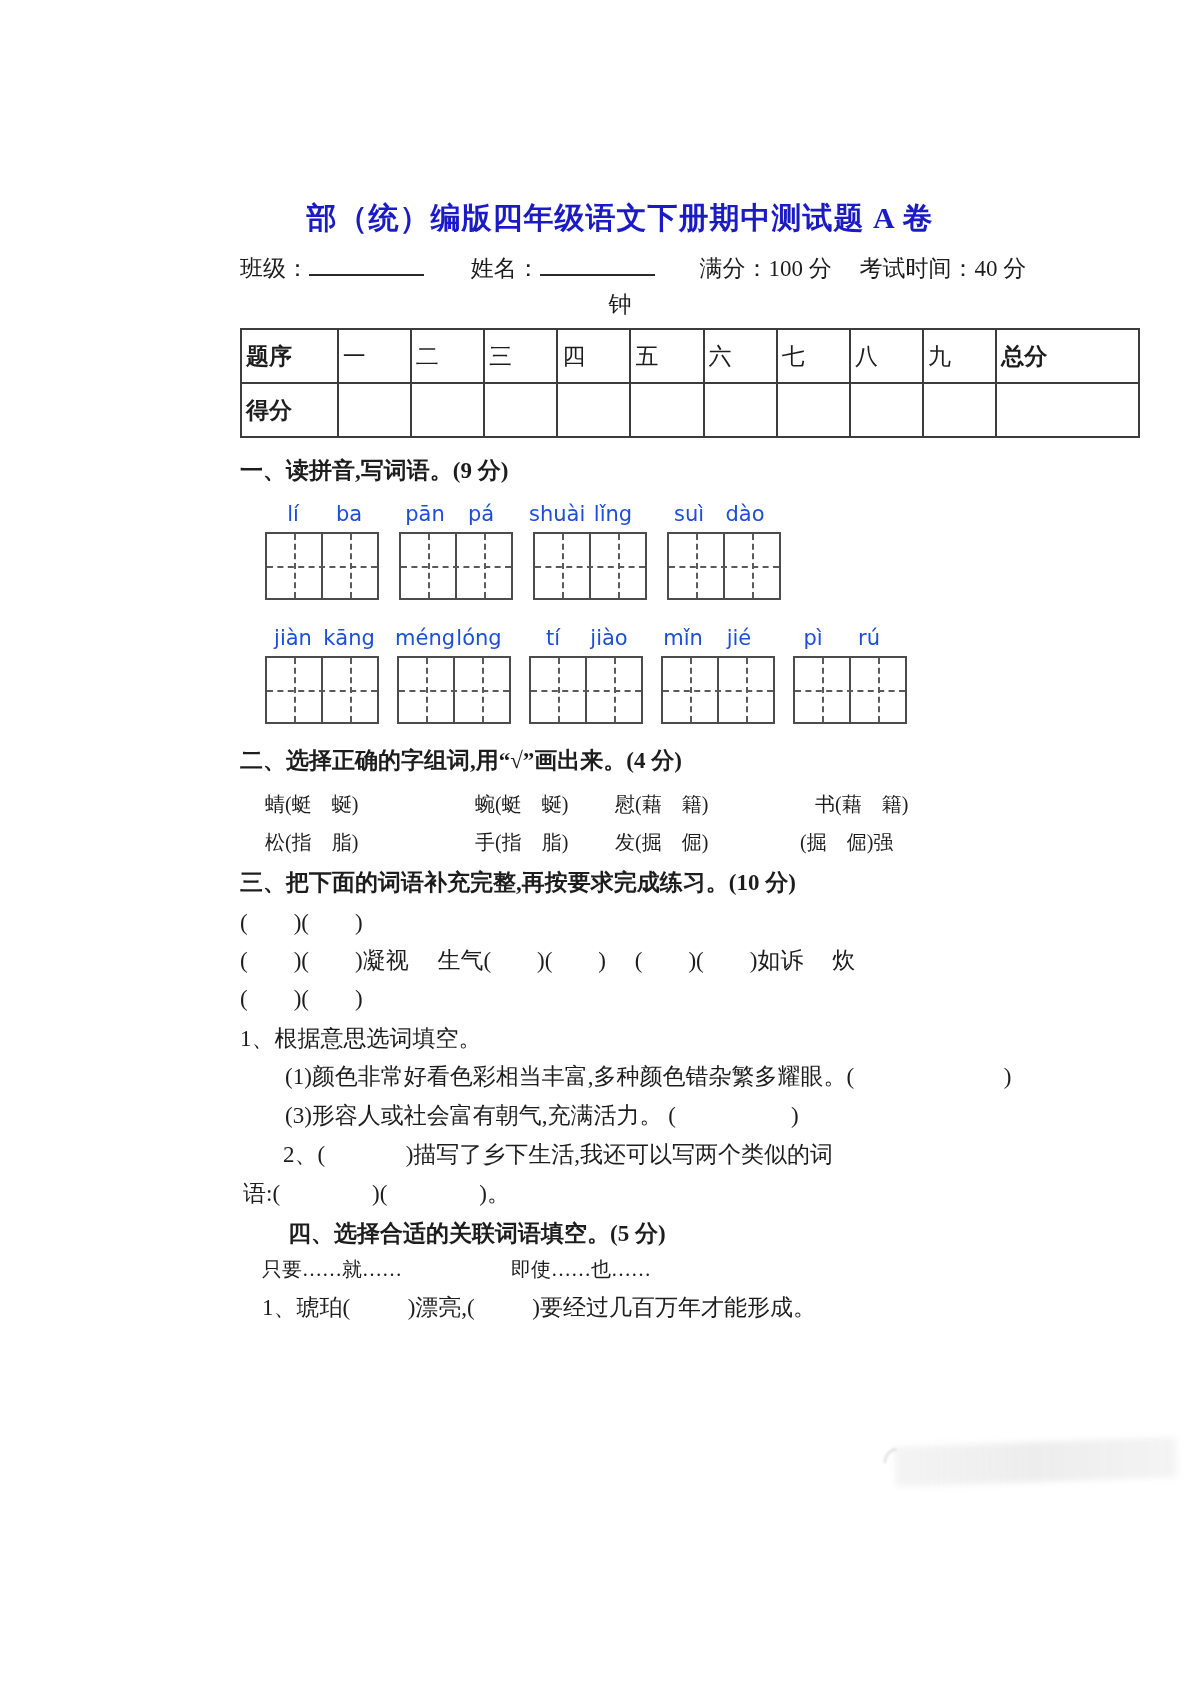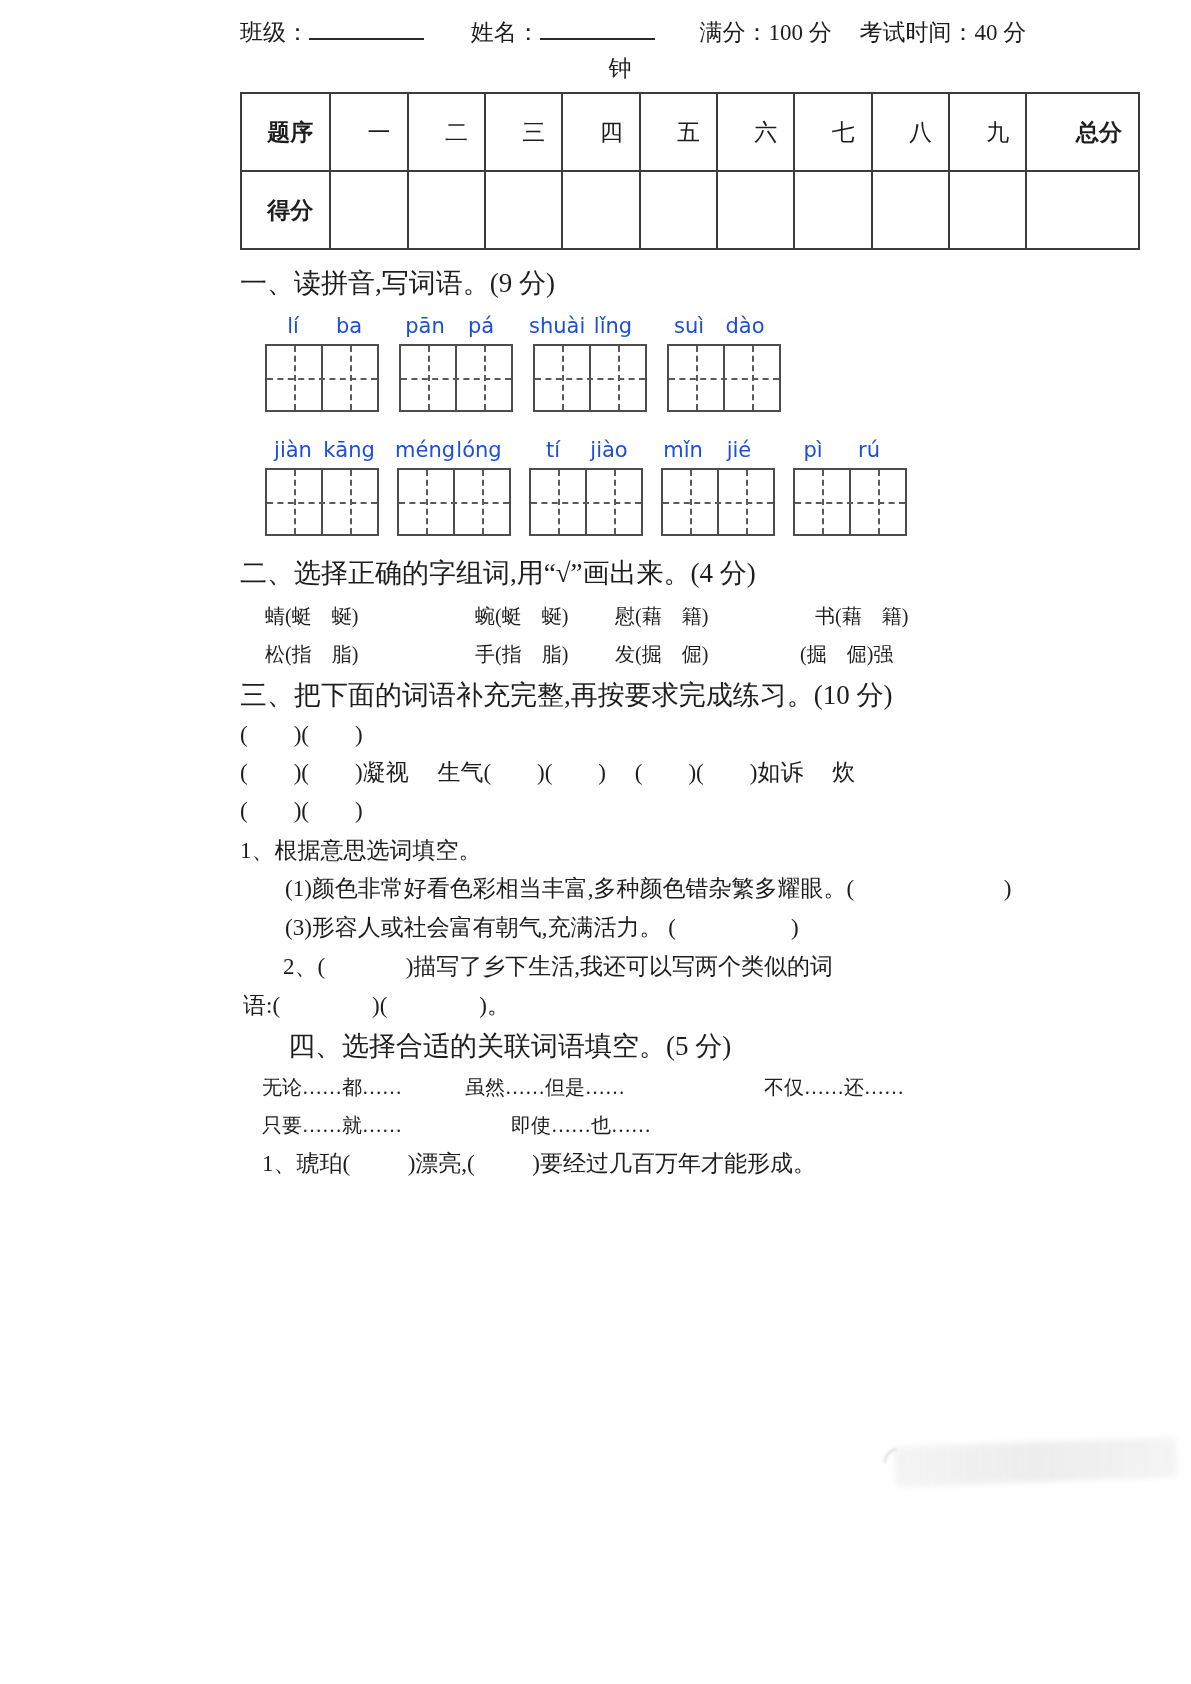--- a/index.html
+++ b/index.html
@@ -23,27 +23,27 @@
     display:inline-block; width:115px; border-bottom:2px solid #2a2a2a;
     height:22px; vertical-align:baseline;
   }
   .wrapchar { width:760px; text-align:center; font-size:23px; margin-top:6px; line-height:30px; }
 
   table.score {
     margin-top:8px; border-collapse:collapse; table-layout:fixed;
     font-size:23px;
   }
   table.score td, table.score th {
-    border:2px solid #3c3c3c; height:44px; text-align:right; vertical-align:middle;
-    font-weight:400; padding:16px;
+    border:2px solid #3c3c3c; height:44px; text-align:left; vertical-align:middle;
+    font-weight:400; padding:4px;
   }
   table.score .bold { font-weight:700; }
   .c-xu { width:88px; } .c-n { width:64px; } .c-zong { width:135px; }
 
-  .h { font-weight:400; font-size:27px; line-height:34px; margin-top:0; }
+  .h { font-weight:700; font-size:23px; line-height:34px; margin-top:0; }
   .line { font-size:23px; line-height:30px; }
 
   
   .pyrow { display:flex; margin-left:25px; font-family:"DejaVu Sans", sans-serif; font-size:21px; color:#1d4ed8; }
   .pygroup { display:flex; width:112px; flex:none; }
   .pygroup span { display:block; width:56px; text-align:center; }
   .gap20 > * { margin-right:20px; } .gap18 > * { margin-right:18px; }
 
   
   .gridrow { display:flex; margin-left:25px; margin-top:6px; }
@@ -72,20 +72,21 @@
     border:2px solid rgba(210,210,210,0.8); border-color:rgba(210,210,210,0.8) transparent transparent transparent;
     border-radius:50%; transform:rotate(-50deg); filter:blur(1px);
   }
 </style>
 </head>
 <body>
 
 <div class="page">
   <div class="content">
 
+    <h1 class="title">部（统）编版四年级语文下册期中测试题 A 卷</h1>
 
     <div class="info-row">
       <span class="lbl" style="">班级：</span><span class="blank"></span>
       <span class="lbl" style="margin-left:41px">姓名：</span><span class="blank"></span>
       <span class="lbl" style="margin-left:39px">满分：100 分</span>
       <span class="lbl" style="margin-left:22px">考试时间：40 分</span>
     </div>
     <div class="wrapchar">钟</div>
 
     <table class="score">
@@ -221,25 +222,20 @@
     <div class="line pre" style="margin-top:8px">(        )(        )</div>
     <div class="line pre" style="margin-top:8px">(        )(        )凝视　 生气(        )(        )　 (        )(        )如诉　 炊</div>
     <div class="line pre" style="margin-top:8px">(        )(        )</div>
     <div class="line" style="margin-top:10px">1、根据意思选词填空。</div>
     <div class="line pre" style="margin-top:8px; margin-left:45px">(1)颜色非常好看色彩相当丰富,多种颜色错杂繁多耀眼。(                          )</div>
     <div class="line pre" style="margin-top:9px; margin-left:45px">(3)形容人或社会富有朝气,充满活力。 (                    )</div>
     <div class="line pre" style="margin-top:9px; margin-left:43px">2、(              )描写了乡下生活,我还可以写两个类似的词</div>
     <div class="line pre" style="margin-top:9px; margin-left:3px">语:(                )(                )。</div>
 
     <div class="h" style="margin-top:8px; margin-left:48px">四、选择合适的关联词语填空。(5 分)</div>
-    <div class="posrow" style="margin-top:6px">
-      <span class="pos" style="left:22px">无论……都……</span>
-      <span class="pos" style="left:225px">虽然……但是……</span>
-      <span class="pos" style="left:524px">不仅……还……</span>
-    </div>
     <div class="posrow">
       <span class="pos" style="left:22px">只要……就……</span>
       <span class="pos" style="left:271px">即使……也……</span>
     </div>
     <div class="line pre" style="margin-top:4px; margin-left:22px">1、琥珀(          )漂亮,(          )要经过几百万年才能形成。</div>
 
   </div>
 
   <div class="smudge"></div>
   <div class="smudge-arc"></div>

